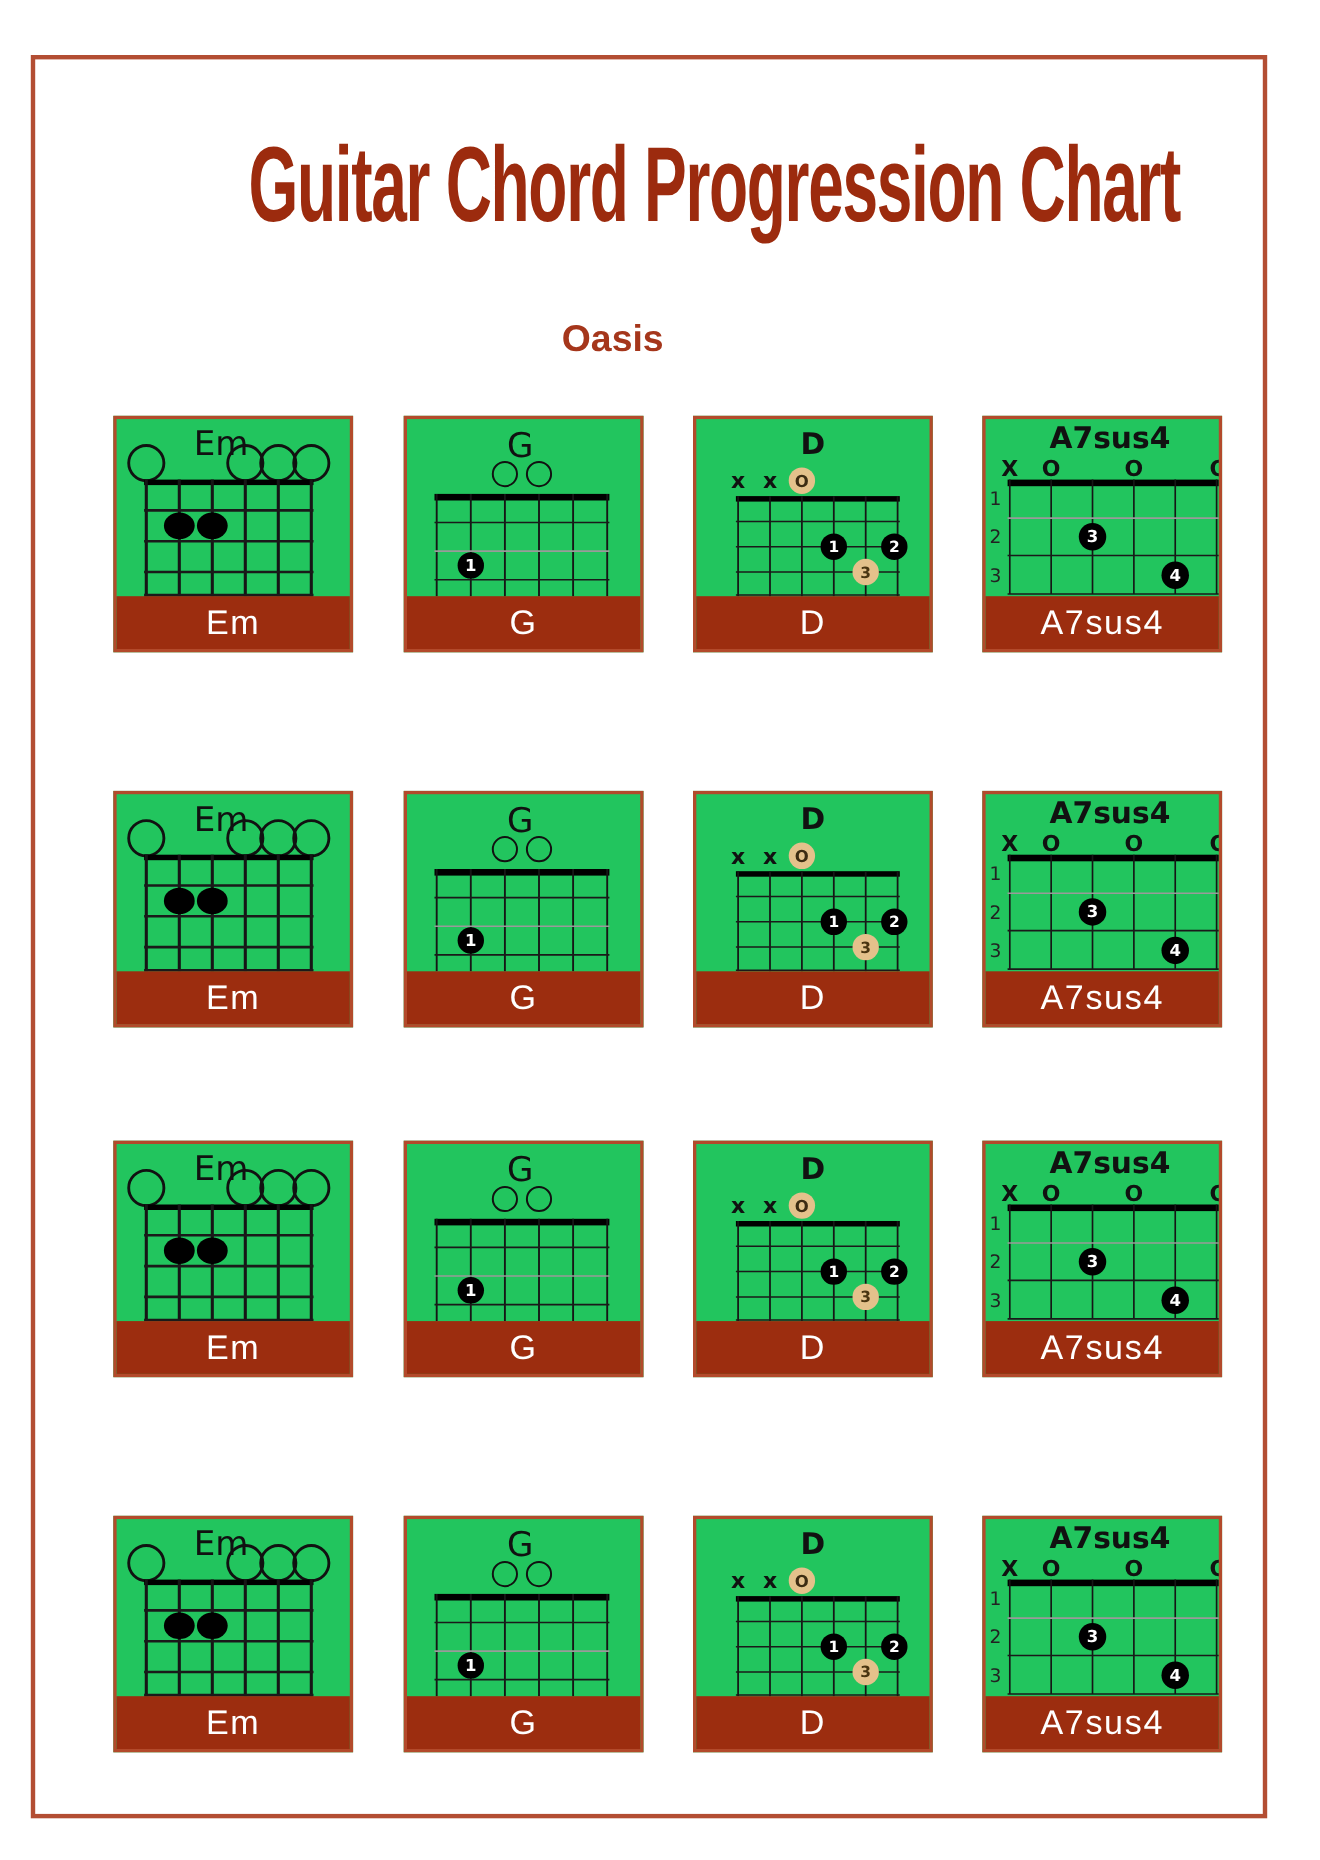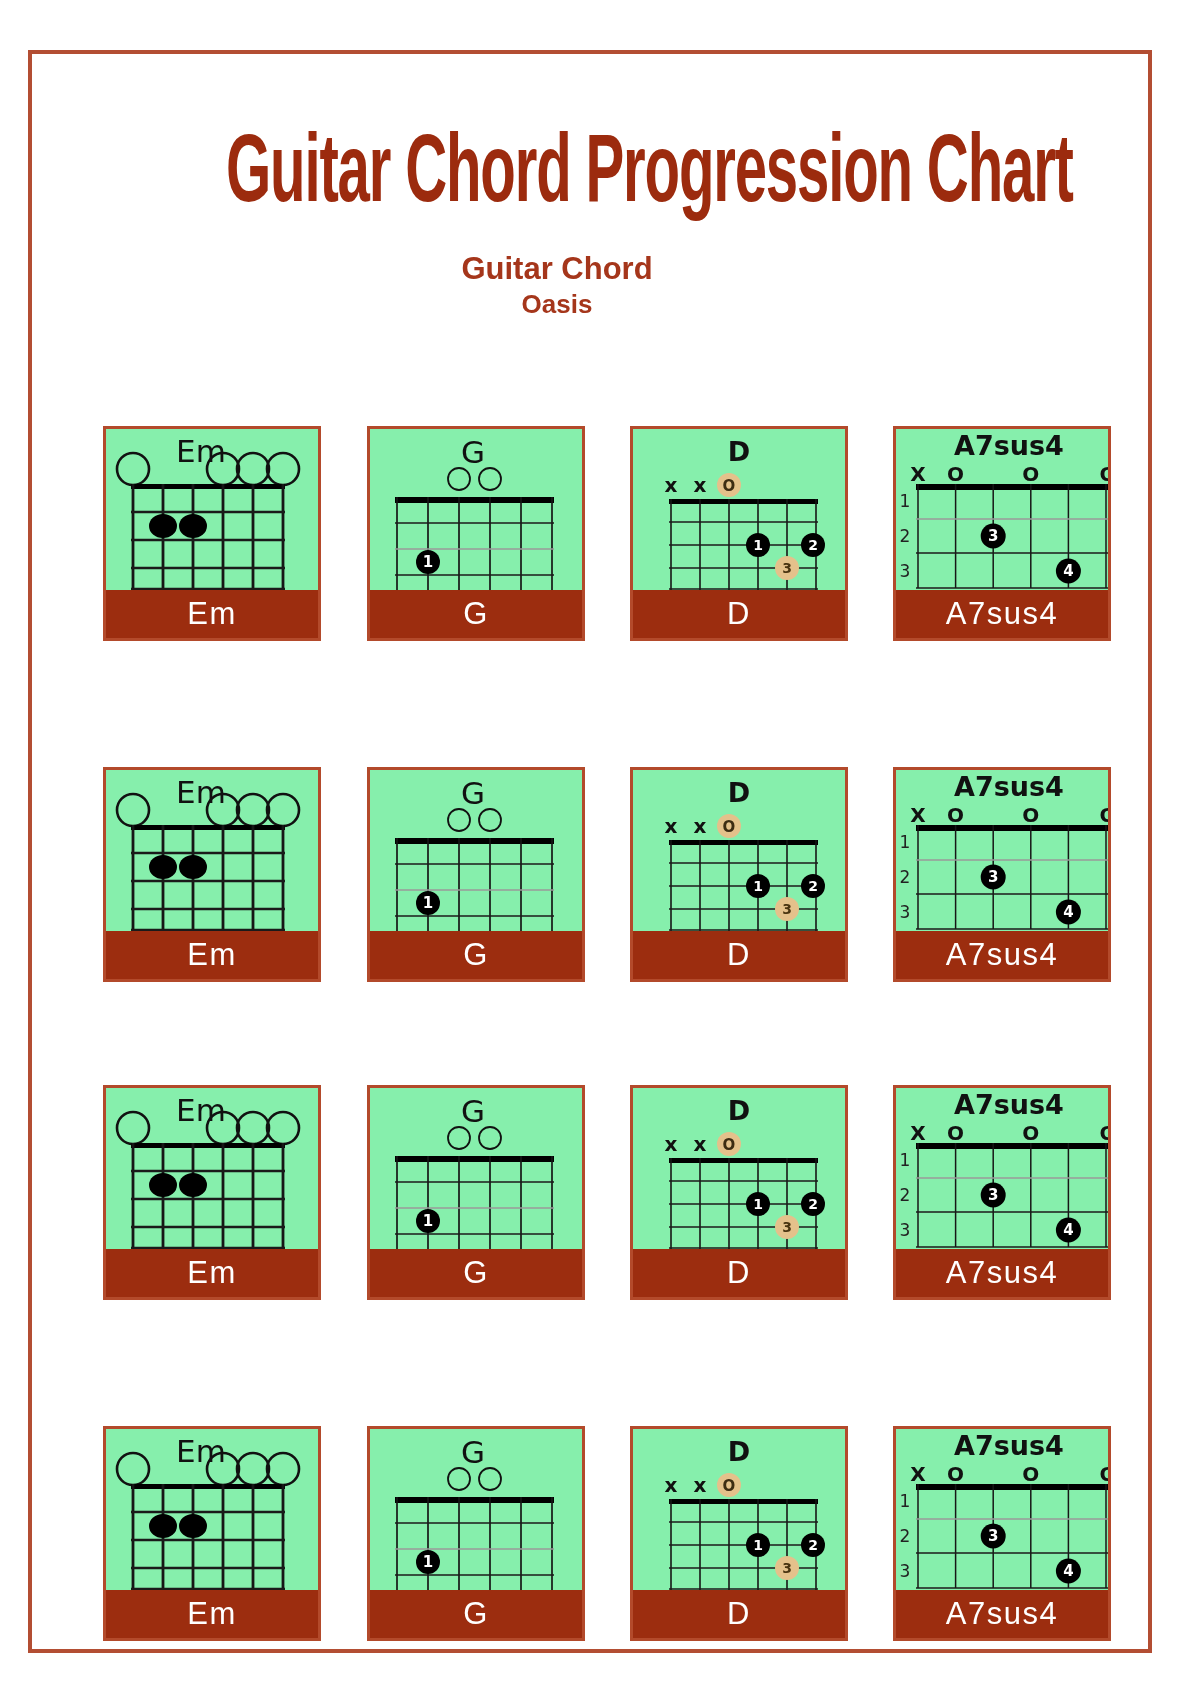--- a/index.html
+++ b/index.html
@@ -15,42 +15,41 @@
     position:absolute;left:0;top:112px;width:1130px;text-align:center;
     color:#9C2B0E;font-size:97px;font-weight:700;letter-spacing:-2px;
     transform:scaleX(0.60);transform-origin:50% 50%;white-space:nowrap;
   }
   .subtitle{
     position:absolute;left:0;top:247px;width:1114px;text-align:center;
     color:#A5361B;font-size:31px;font-weight:700;line-height:43px;
   }
   .subtitle-overlay{
     position:absolute;left:0;top:289px;width:1114px;text-align:center;
-    color:#A5361B;font-size:26px;font-weight:700;
+    color:#A5361B;font-size:34px;font-weight:700;
   }
   .card{
-    position:absolute;width:218px;height:215px;background:#86efac;
-    border:3px solid #B34A2B;box-sizing:border-box;margin-top:48px;
+    position:absolute;width:218px;height:215px;background:#22c55e;
+    border:3px solid #B34A2B;box-sizing:border-box;
   }
   .card svg{display:block;}
   .banner{
     position:absolute;left:0;bottom:0;width:212px;height:48px;
     background:#9C2D0F;color:#fff;display:flex;align-items:center;justify-content:center;
     font-size:31px;letter-spacing:1.5px;
   }
 </style>
 </head>
 <body>
 
 <div class="page-border"></div>
 
 <div class="main-title">Guitar Chord Progression Chart</div>
 
 <div class="subtitle">
-  <div>Guitar Chord</div>
 </div>
 <div class="subtitle-overlay">Oasis</div>
 
 <div id="chord-grid">
     <div class="card" style="left: 103px; top: 378px;">
       <svg viewBox="0 0 212 164" width="212" height="164">
         <text x="95" y="33" font-size="31" font-weight="400" fill="#111" text-anchor="middle" font-family="&quot;DejaVu Sans&quot;,&quot;Liberation Sans&quot;,sans-serif">Em</text>
         <circle cx="27" cy="40" r="16" fill="none" stroke="#111" stroke-width="2.6"></circle>
         <circle cx="117" cy="40" r="16" fill="none" stroke="#111" stroke-width="2.6"></circle>
         <circle cx="147" cy="40" r="16" fill="none" stroke="#111" stroke-width="2.6"></circle>

